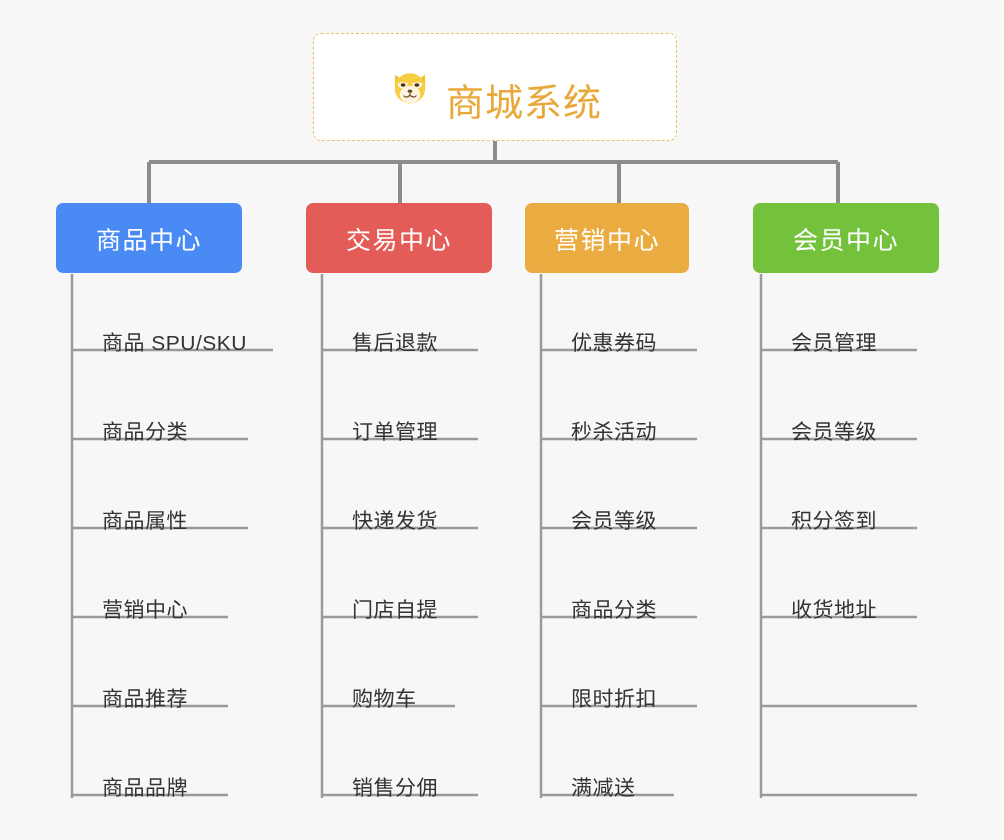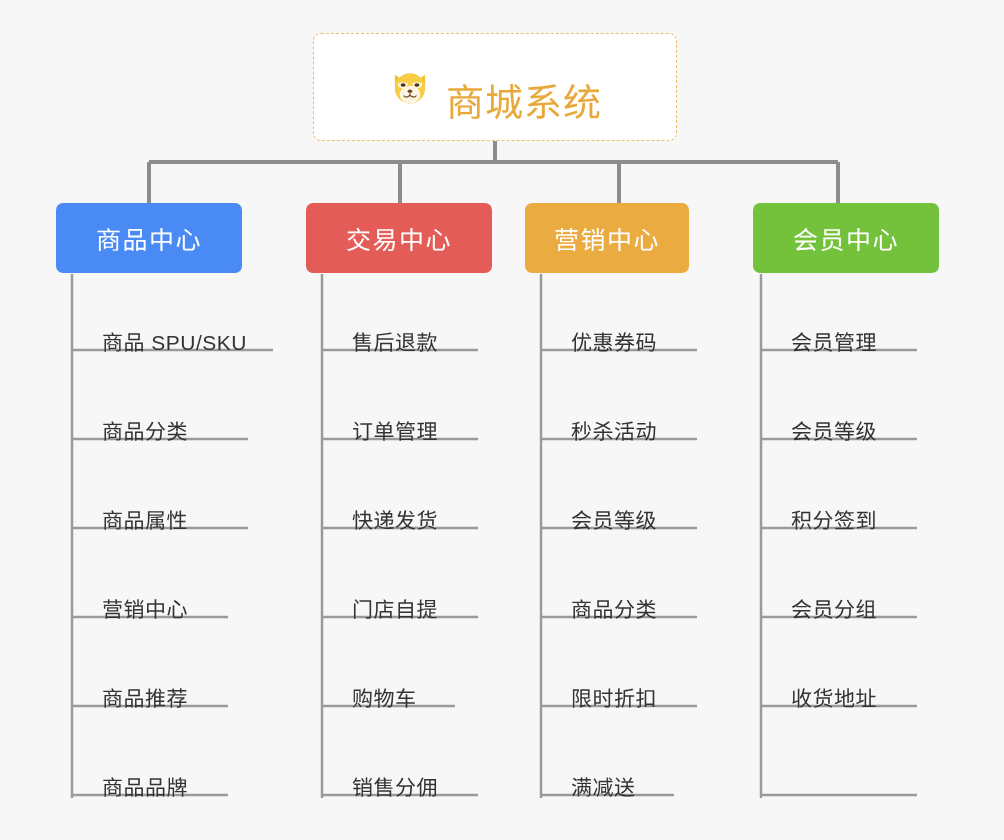--- a/index.html
+++ b/index.html
@@ -271,21 +271,18 @@
       <div class="leaf-item">
           <span class="leaf-label">会员管理</span>
         </div>
       <div class="leaf-item">
           <span class="leaf-label">会员等级</span>
         </div>
       <div class="leaf-item">
           <span class="leaf-label">积分签到</span>
         </div>
       <div class="leaf-item">
-          <span class="leaf-label">会员分组</span>
-        </div>
-      <div class="leaf-item">
           <span class="leaf-label">收货地址</span>
         </div>
     </div>
   </div>
 
 </div>
 
 </body></html>

